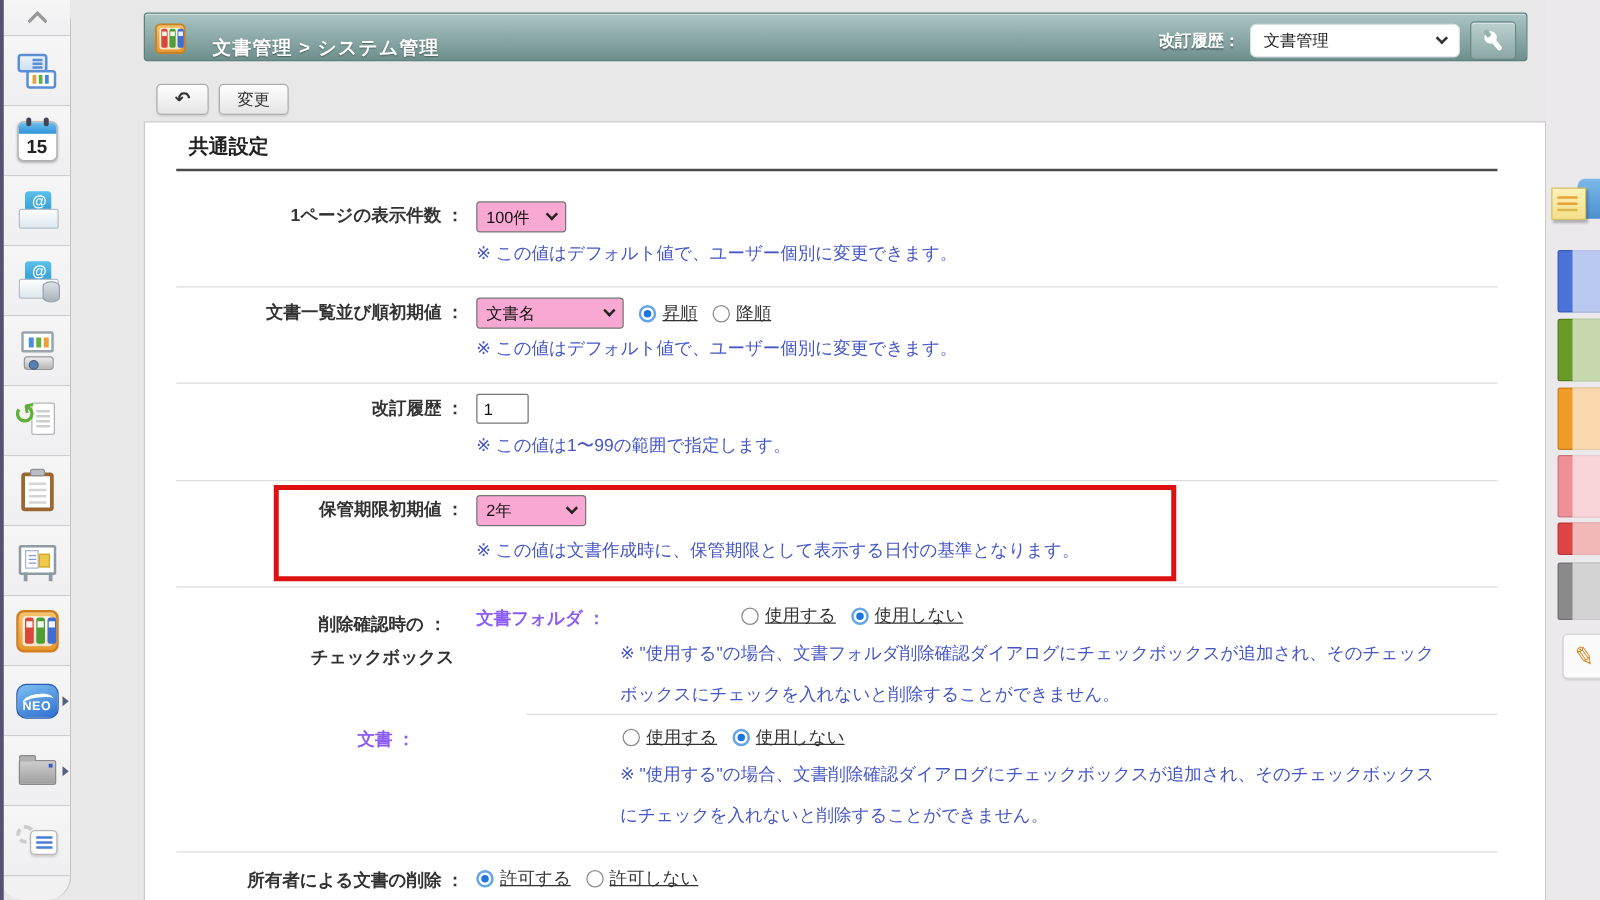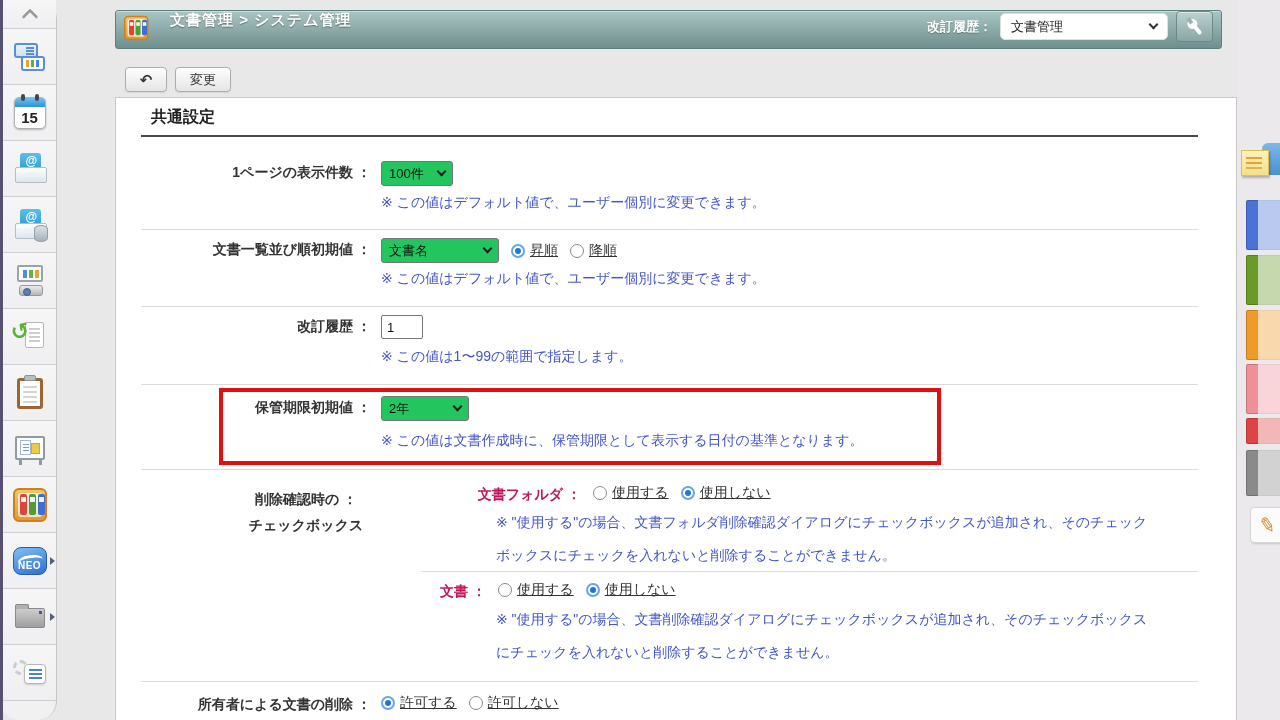--- a/index.html
+++ b/index.html
@@ -68,21 +68,21 @@
   .foldr .f::before { content:''; position:absolute; left:-1px; top:-5px; width:12px; height:4px; background:#b0b0b0; border:1px solid #8a8a8a; border-bottom:none; border-radius:2px 2px 0 0; }
   .foldr .f::after { content:''; position:absolute; right:2px; top:2px; width:3px; height:3px; background:#3355cc; }
 
   .smenu .gear { position:absolute; left:1px; top:5px; width:15px; height:15px; border:3px dashed #cccccc; border-radius:50%; }
   .smenu .mcard { position:absolute; right:2px; top:9px; width:22px; height:20px; background:#fff; border:1px solid #b8b8b8; border-radius:4px; box-shadow:0 1px 2px rgba(0,0,0,.15); }
   .smenu .mcard::after { content:''; position:absolute; left:4px; top:4px; width:13px; height:2px; background:#4a7fd4; box-shadow:0 4px 0 #4a7fd4,0 8px 0 #4a7fd4; }
 
   
   .appbar { position:absolute; left:115px; top:10px; width:1107px; height:39px;
             background:linear-gradient(#aac6c4,#89a7a5 55%,#6e8f8d); border:1px solid #5d807e; border-radius:3px;
-            box-shadow:inset 0 1px 0 rgba(255,255,255,.4); display:flex; align-items:flex-start; padding:0 8px; }
+            box-shadow:inset 0 1px 0 rgba(255,255,255,.4); display:flex; align-items:flex-end; padding:0 8px; }
   .appbar h1 { font-size:15px; color:#fff; font-weight:bold; margin-left:12px; text-shadow:0 1px 1px rgba(0,0,0,.35); letter-spacing:1px; }
   .appbar-right { margin-left:auto; display:flex; align-items:center; gap:8px; }
   .settings-label { color:#fff; font-size:13px; font-weight:bold; text-shadow:0 1px 1px rgba(0,0,0,.3); }
   .hdr-select { width:168px; height:27px; background:#fff; border:1px solid #d8e2e1; border-radius:5px;
                 display:flex; align-items:center; justify-content:space-between; padding:0 10px; font-size:13px; color:#222; cursor:pointer; }
   .chevline { width:7px; height:7px; border-right:2px solid #333; border-bottom:2px solid #333; transform:rotate(45deg); margin-top:-4px; }
   .wrench-btn { width:37px; height:31px; border:1px solid #6a8a88; border-radius:4px; background:linear-gradient(#bcd1cf,#8aa6a4); box-shadow:inset 0 1px 0 rgba(255,255,255,.5); cursor:pointer; display:flex; align-items:center; justify-content:center; }
   .wrench { position:relative; width:18px; height:18px; transform:rotate(-40deg); }
   .wrench .head { position:absolute; left:4px; top:0; width:10px; height:10px; border-radius:50%; background:#fff; }
   .wrench .head::after { content:''; position:absolute; top:-2px; left:3px; width:4px; height:6px; background:#98b2b0; }
@@ -96,25 +96,25 @@
   .btn.back { width:42px; padding:0; font-weight:bold; font-size:15px; line-height:1; }
 
   
   .panel { position:absolute; left:115px; top:97px; width:1122px; height:650px; background:#fff; border:1px solid #c9c9c9; }
   .panel h2 { position:absolute; left:35px; top:9px; font-size:16px; font-weight:bold; color:#222; }
   .rule { position:absolute; left:25px; top:37px; width:1057px; height:2px; background:#4a4a4a; }
   .sep { position:absolute; left:25px; width:1057px; height:1px; background:#dcdcdc; }
   .sep.sub { left:305px; width:777px; }
   .lbl { position:absolute; left:25px; width:230px; text-align:right; font-weight:bold; font-size:14px; color:#333; }
   .lbl2 { position:absolute; left:45px; width:290px; text-align:center; font-weight:bold; font-size:14px; color:#333; line-height:26px; }
-  .sublbl { position:absolute; text-align:right; font-weight:bold; font-size:14px; color:#be185d; }
+  .sublbl { position:absolute; font-weight:bold; font-size:14px; color:#8b5cf6; }
   .note { position:absolute; font-size:14px; color:#4456c5; line-height:33px; }
   .ctrl { position:absolute; display:flex; align-items:center; gap:12px; }
   .sel { display:inline-flex; align-items:center; justify-content:space-between; border:1px solid #767676; border-radius:3px;
-         background:#22c55e; height:25px; padding:0 7px; font-size:13px; color:#111; cursor:pointer; }
+         background:#f9a8d4; height:25px; padding:0 7px; font-size:13px; color:#111; cursor:pointer; }
   .sel .chevline { border-color:#222; }
   .txt { border:1px solid #767676; border-radius:2px; width:42px; height:24px; padding:2px 5px; font-size:13px; color:#111;
          font-family:"Liberation Sans","DejaVu Sans",sans-serif; }
   .radio { display:inline-flex; align-items:center; gap:5px; font-size:14px; color:#333; cursor:pointer;text-decoration:underline; }
   .rad { position:relative; width:14px; height:14px; border-radius:50%; border:1px solid #8a8a8a; background:#fff; display:inline-block; }
   .rad.on { border:2px solid #64a6e8; }
   .rad.on::after { content:''; position:absolute; left:2px; top:2px; right:2px; bottom:2px; border-radius:50%; background:#1b76dd; }
 
   .highlight-box { position:absolute; left:219px; top:388px; width:722px; height:77px; border:4px solid #dd1111; z-index:5; pointer-events:none; }
 

